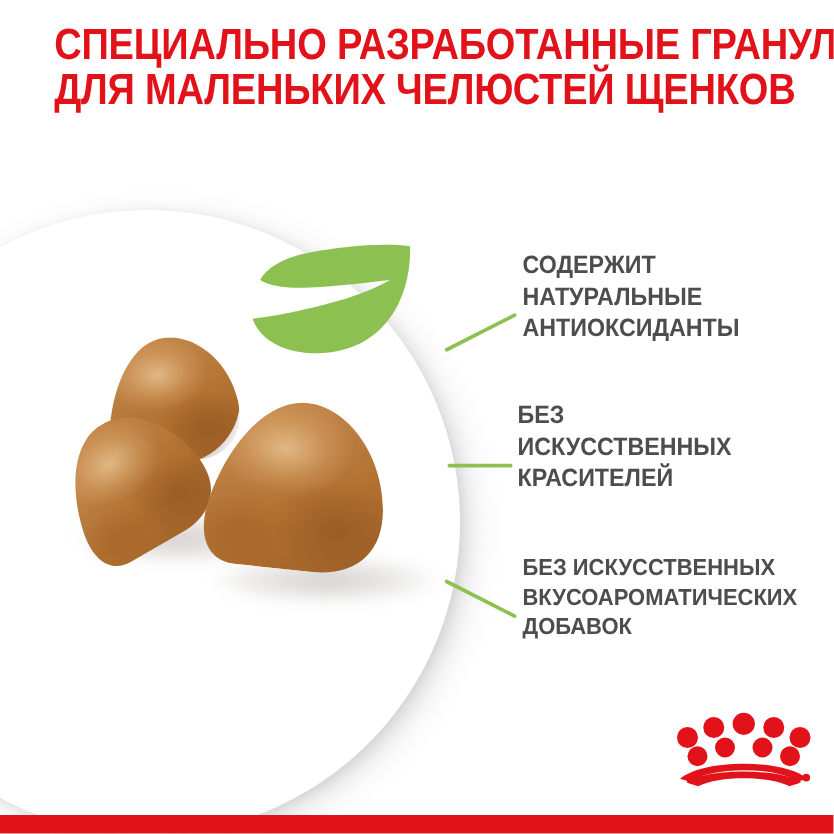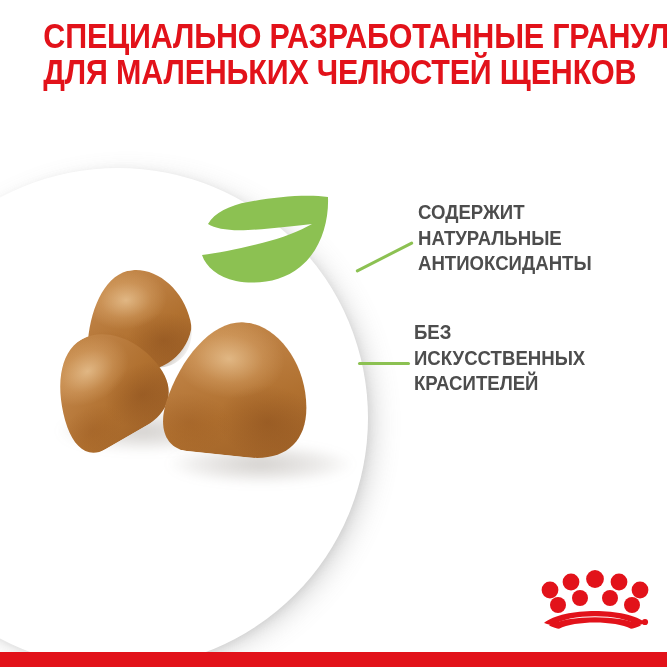--- a/index.html
+++ b/index.html
@@ -95,21 +95,21 @@
     background:radial-gradient(ellipse at center, rgba(110,100,90,0.30) 0%, rgba(110,100,90,0.12) 48%, rgba(110,100,90,0) 72%);
     filter:blur(5px);
   }
   .ks1{left:10px; top:142px; width:170px;height:42px;}
   .ks2{left:120px; top:176px; width:185px;height:40px;}
 
   
   .feature{
     position:absolute;
     display:flex;
-    align-items:flex-start;
+    align-items:flex-end;
   }
   .f1{left:356px; top:198px;}
   .f2{left:352px; top:318px;}
   .f3{left:356px; top:440px;}
 
   .connector{
     position:relative;
     width:62px;
     flex:0 0 62px;
     height:70px;
@@ -200,20 +200,30 @@
     <div class="connector">
         <div class="ln"></div>
       </div>
     <div class="ftext">
       <div>БЕЗ</div>
       <div>ИСКУССТВЕННЫХ</div>
       <div>КРАСИТЕЛЕЙ</div>
     </div>
   </div>
 
+  <div class="feature f3">
+    <div class="connector">
+        <div class="ln"></div>
+      </div>
+    <div class="ftext">
+      <div>БЕЗ ИСКУССТВЕННЫХ</div>
+      <div>ВКУСОАРОМАТИЧЕСКИХ</div>
+      <div>ДОБАВОК</div>
+    </div>
+  </div>
 
   <div class="logo">
     <svg viewBox="0 0 108 62" width="108" height="62" xmlns="http://www.w3.org/2000/svg">
       <g fill="#e2121a">
 
         <circle cx="9" cy="23" r="8.4"></circle>
         <circle cx="30" cy="15" r="8.4"></circle>
         <circle cx="54" cy="12" r="8.9"></circle>
         <circle cx="78" cy="15" r="8.4"></circle>
         <circle cx="99" cy="23" r="8.4"></circle>

